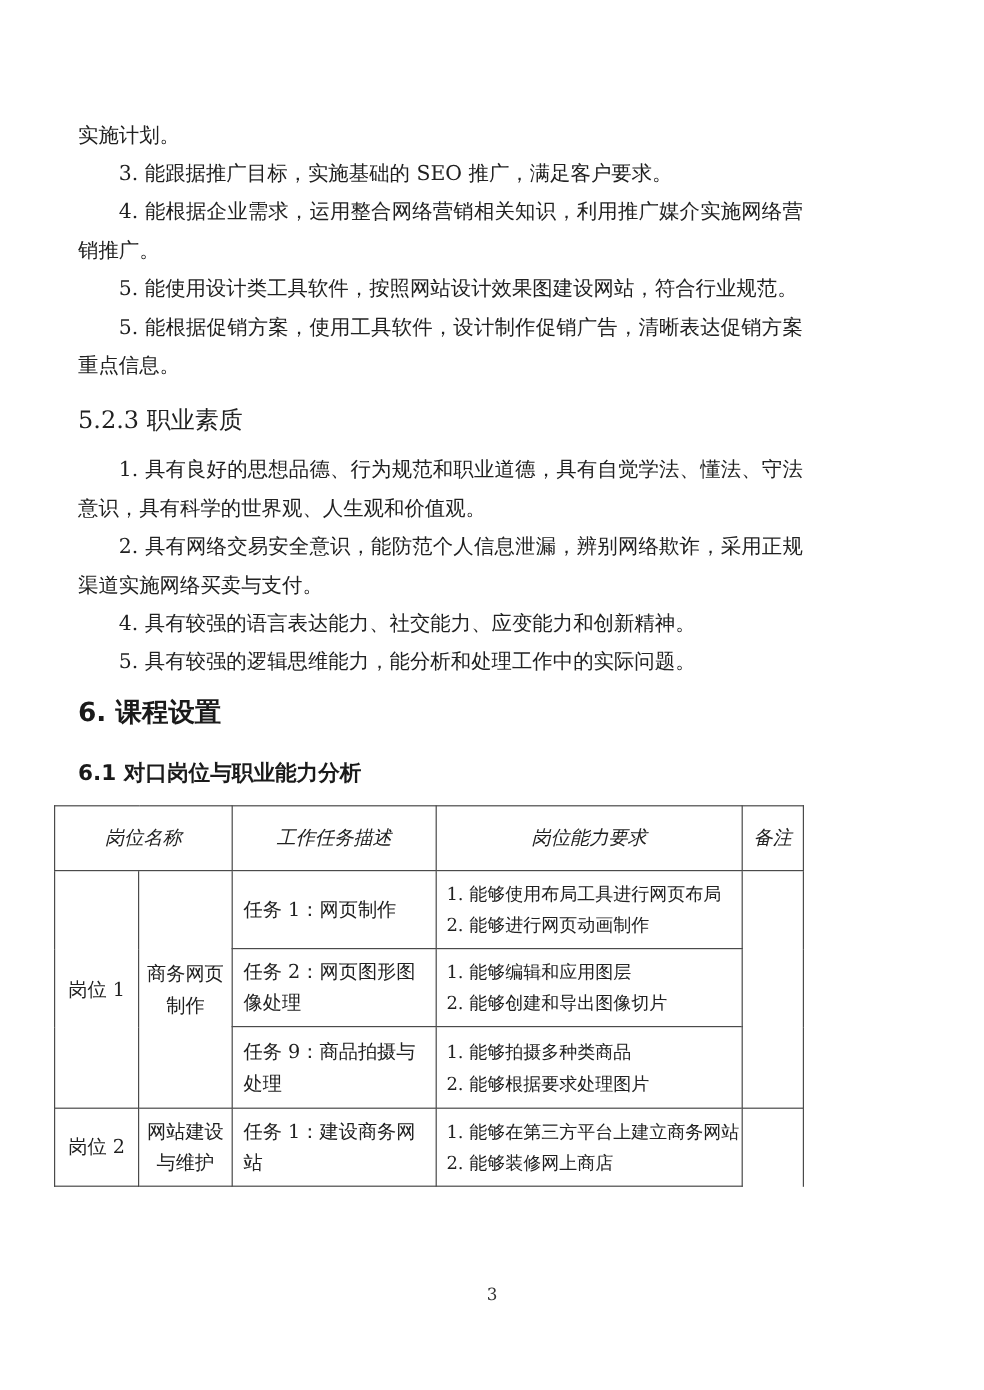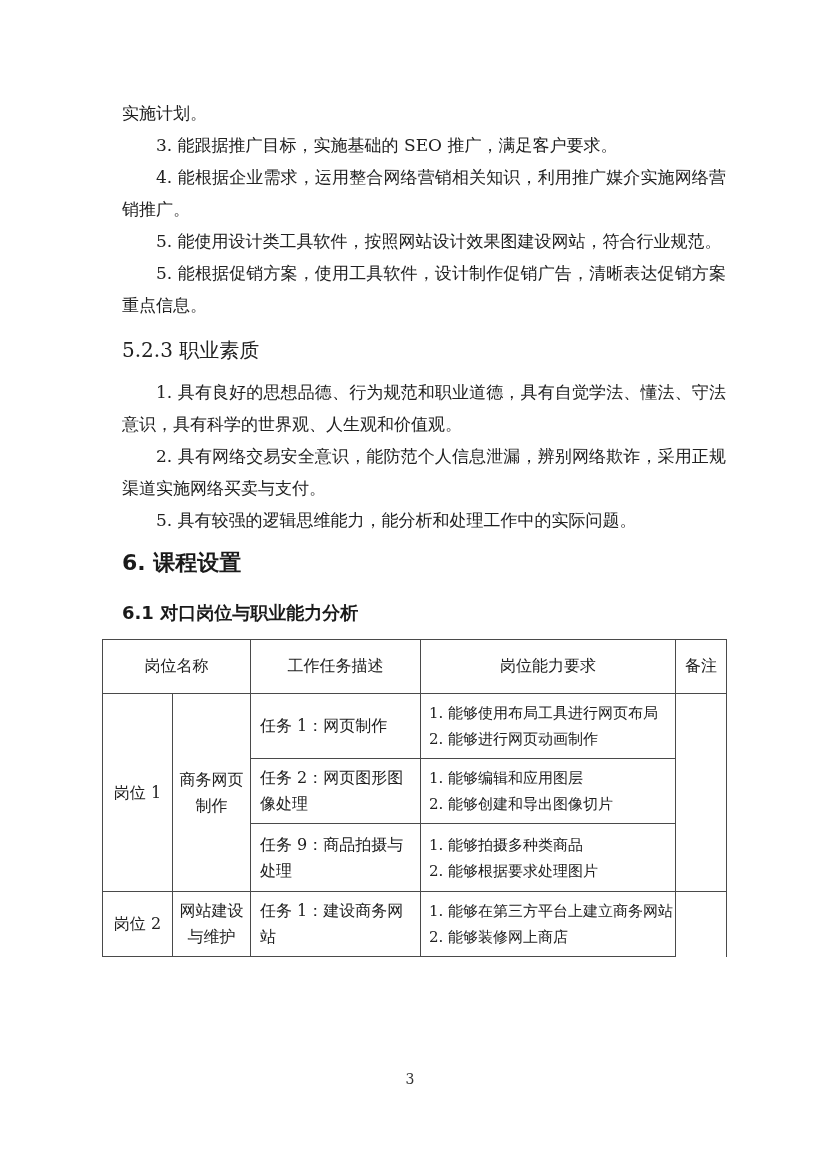--- a/index.html
+++ b/index.html
@@ -8,21 +8,21 @@
   }
   html,body{margin:0;padding:0;background:#ffffff;}
   .page{
     position:relative;
     width:820px;height:1158px;
     background:#ffffff;
     overflow:hidden;
     font-family:"DejaVu Serif","Liberation Serif",serif;
     color:var(--ink);
   }
-  .content{padding:97px 98px 0 102px;}
+  .content{padding:97px 98px 0 45px;}
   .text-block{margin-left:20px;width:604px;}
   .para{
     margin:0;
     font-size:17px;
     line-height:32px;
     text-align:justify;
     color:var(--ink);
   }
   .para.indent{text-indent:2em;}
   .sub-heading{
@@ -56,21 +56,21 @@
     border:none;
   }
   .post-table th,.post-table td{
     border:1px solid var(--border);
     font-size:16px;
     font-weight:normal;
     color:var(--ink);
     padding:0;
     background:#fff;
   }
-  .post-table thead tr{height:54px;}
+  .post-table thead tr{height:54px;font-style:italic;}
   .post-table th{text-align:center;vertical-align:middle;}
   .post-table tbody tr{height:64px;}
   .post-table tbody tr:nth-child(3){height:68px;}
   .post-table tbody tr:nth-child(4){height:62px;}
   td.post-id,td.post-name{
     text-align:center;vertical-align:middle;line-height:26px;
     padding:4px 2px;
   }
   td.task{
     text-align:left;vertical-align:middle;line-height:26px;
@@ -104,20 +104,21 @@
         <p class="para indent">4. 能根据企业需求，运用整合网络营销相关知识，利用推广媒介实施网络营销推广。</p>
         <p class="para indent">5. 能使用设计类工具软件，按照网站设计效果图建设网站，符合行业规范。</p>
         <p class="para indent">5. 能根据促销方案，使用工具软件，设计制作促销广告，清晰表达促销方案重点信息。</p>
       </div>
 
     <div class="sub-heading">5.2.3 职业素质</div>
 
     <div id="s523-block" class="text-block">
         <p class="para indent">1. 具有良好的思想品德、行为规范和职业道德，具有自觉学法、懂法、守法意识，具有科学的世界观、人生观和价值观。</p>
         <p class="para indent">2. 具有网络交易安全意识，能防范个人信息泄漏，辨别网络欺诈，采用正规渠道实施网络买卖与支付。</p>
+        <p class="para indent">4. 具有较强的语言表达能力、社交能力、应变能力和创新精神。</p>
         <p class="para indent">5. 具有较强的逻辑思维能力，能分析和处理工作中的实际问题。</p>
       </div>
 
     <div class="h1">6. 课程设置</div>
 
     <div class="h2">6.1 对口岗位与职业能力分析</div>
 
     <table class="post-table">
       <colgroup>
         <col style="width:70px">

